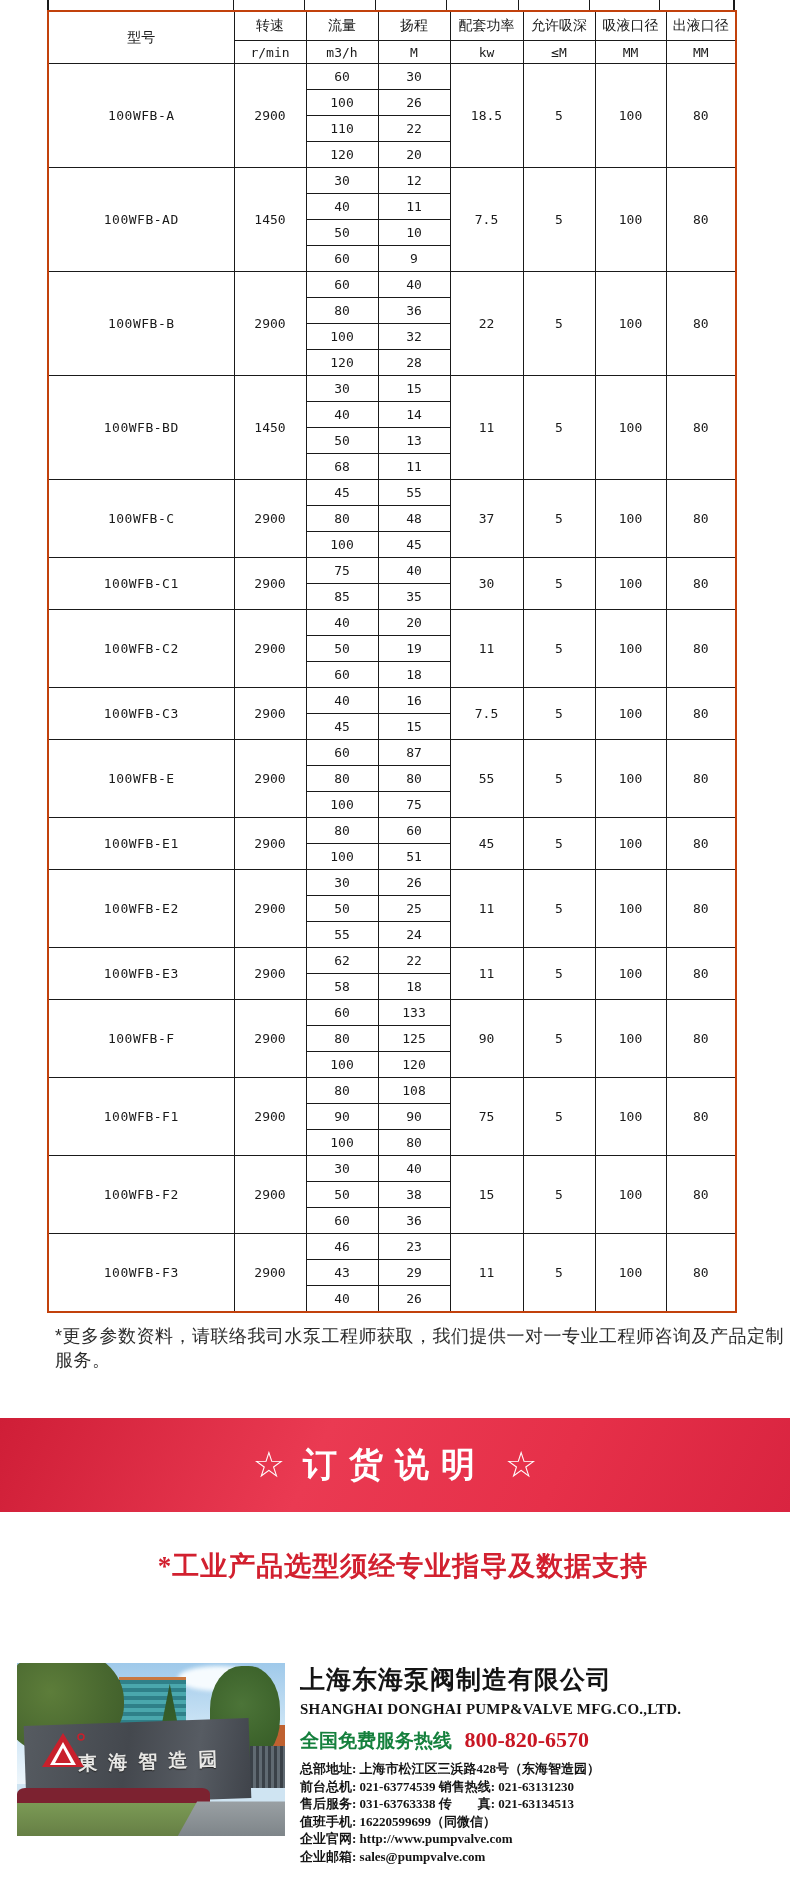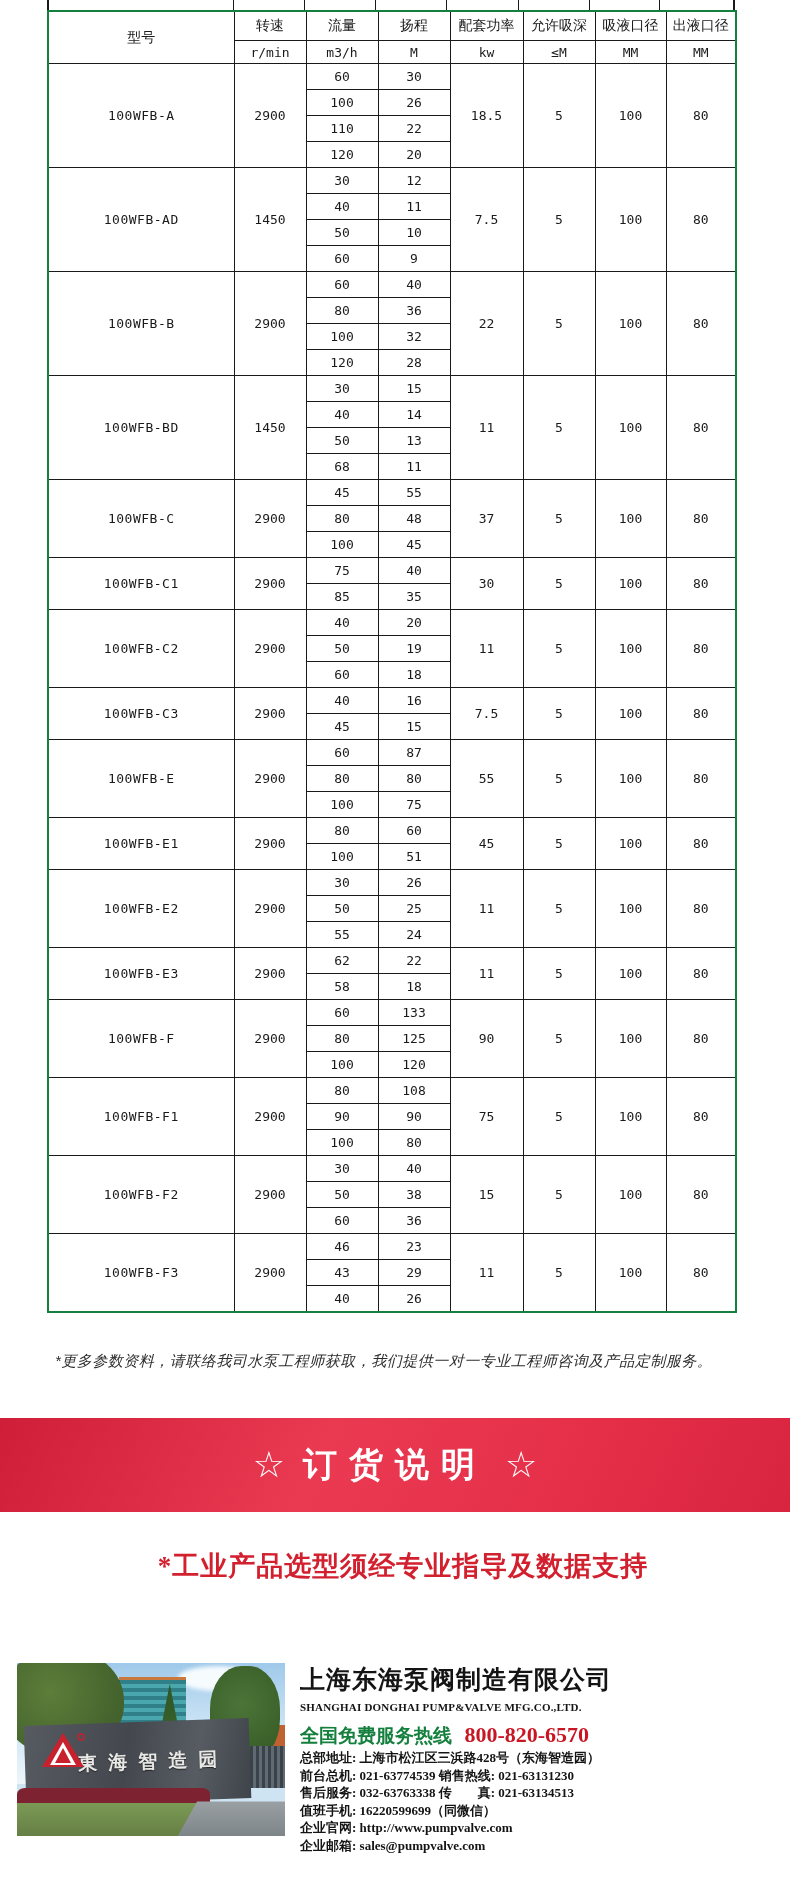--- a/index.html
+++ b/index.html
@@ -4,31 +4,31 @@
 <style>
   html,body{margin:0;padding:0;background:#ffffff;}
   .page{position:relative;width:790px;height:1901px;background:#ffffff;overflow:hidden;
         font-family:"Liberation Sans",sans-serif;color:#1a1a1a;}
 
   
   .top-remnant{position:absolute;left:47px;top:0;width:688px;height:10px;display:flex;
                border-left:2px solid #1a1a1a;border-right:2px solid #1a1a1a;box-sizing:border-box;}
   .top-remnant div{border-right:1px solid #1a1a1a;box-sizing:border-box;height:100%;}
   .spec-table{position:absolute;left:47px;top:10px;width:688px;border-collapse:collapse;
-              table-layout:fixed;border:2px solid #15803d;}
+              table-layout:fixed;border:2px solid #c2410c;}
   .spec-table th,.spec-table td{border:1px solid #1a1a1a;text-align:center;vertical-align:middle;
               padding:0;font-weight:normal;}
   .spec-table th{font-size:14px;font-family:"Liberation Sans",sans-serif;}
   .spec-table .hrow1 th{height:28px;}
   .spec-table .hrow2 th{height:22px;font-family:"DejaVu Sans Mono",monospace;font-size:13px;}
   .spec-table td{height:25px;font-size:13px;font-family:"DejaVu Sans Mono",monospace;}
   .spec-table td.model-cell{font-size:13px;letter-spacing:0.5px;}
 
   
-  .note{position:absolute;left:55px;top:1352px;font-size:15px;color:#2d2d2d;letter-spacing:0.5px;font-style:italic;}
+  .note{position:absolute;left:55px;top:1324px;font-size:18px;color:#2d2d2d;letter-spacing:0.5px;}
 
   
   .order-banner{position:absolute;left:0;top:1418px;width:790px;height:94px;
     background:linear-gradient(115deg,#cf1e37 0%,#ea3a52 40%,#e63049 70%,#d92440 100%);
     display:flex;align-items:center;justify-content:center;color:#ffffff;}
   .order-banner .star{font-size:36px;line-height:1;margin:0 18px;font-weight:normal;}
   .order-banner .title{font-size:34px;font-weight:bold;letter-spacing:12px;
     font-family:"Liberation Sans",sans-serif;}
 
   
@@ -62,27 +62,27 @@
        background:repeating-linear-gradient(90deg,#3a4148 0 3px,#606a72 3px 6px);}
   .hedge{position:absolute;left:0;top:72%;width:72%;height:12%;background:#7c2230;
        border-radius:8px 8px 0 0/6px 6px 0 0;}
   .lawn{position:absolute;left:0;top:81%;width:78%;height:19%;background:
        linear-gradient(180deg,#7b9a55,#667f45);}
   .road{position:absolute;left:60%;top:80%;width:40%;height:20%;background:
        linear-gradient(180deg,#9aa0a4,#7e8589);clip-path:polygon(18% 0,100% 0,100% 100%,0 100%);}
 
   .company{position:absolute;left:300px;top:1663px;width:478px;}
   .company-cn{font-size:25px;font-weight:bold;color:#141414;letter-spacing:1px;white-space:nowrap;}
-  .company-en{font-size:11px;font-weight:bold;color:#141414;margin-top:5px;
+  .company-en{font-size:15px;font-weight:bold;color:#141414;margin-top:5px;
        font-family:"Liberation Serif",serif;letter-spacing:0.2px;white-space:nowrap;}
   .hotline{margin-top:9px;white-space:nowrap;}
   .hotline .hl-label{font-size:19px;font-weight:bold;color:#15803d;}
   .hotline .hl-number{font-size:22px;font-weight:bold;color:#c81623;
        font-family:"Liberation Serif",serif;margin-left:8px;}
-  .contacts{}
+  .contacts{margin-top:6px;}
   .contacts div{font-size:13px;line-height:17.5px;font-weight:bold;color:#141414;
        font-family:"Liberation Serif",serif;white-space:nowrap;}
 </style>
 </head>
 <body>
 
 <div class="page">
 
   <div class="top-remnant">
     <div style="width:185px"></div>
@@ -459,20 +459,20 @@
   <div class="company">
     <div class="company-cn">上海东海泵阀制造有限公司</div>
     <div class="company-en">SHANGHAI DONGHAI PUMP&amp;VALVE MFG.CO.,LTD.</div>
     <div class="hotline">
       <span class="hl-label">全国免费服务热线</span>
       <span class="hl-number">800-820-6570</span>
     </div>
     <div class="contacts">
         <div>总部地址: 上海市松江区三浜路428号（东海智造园）</div>
         <div>前台总机: 021-63774539  销售热线: 021-63131230</div>
-        <div>售后服务: 032-63763338  传　　真: 021-63134513</div>
+        <div>售后服务: 031-63763338  传　　真: 021-63134513</div>
         <div>值班手机: 16220599699（同微信）</div>
         <div>企业官网: http://www.pumpvalve.com</div>
         <div>企业邮箱: sales@pumpvalve.com</div>
       </div>
   </div>
 
 </div>
 
 </body></html>

